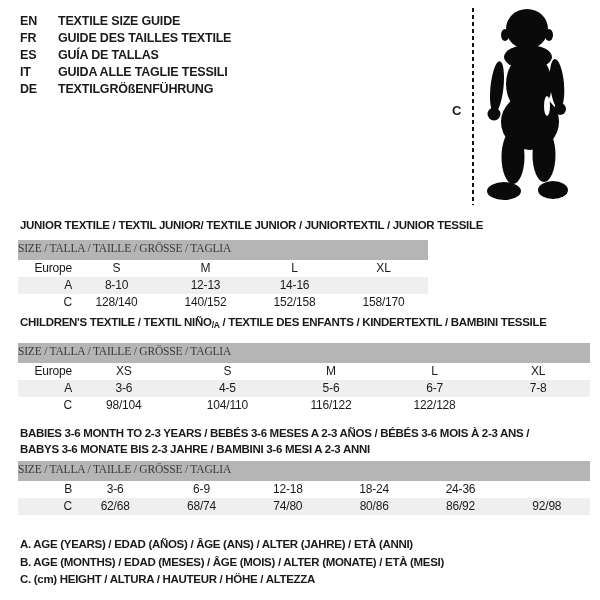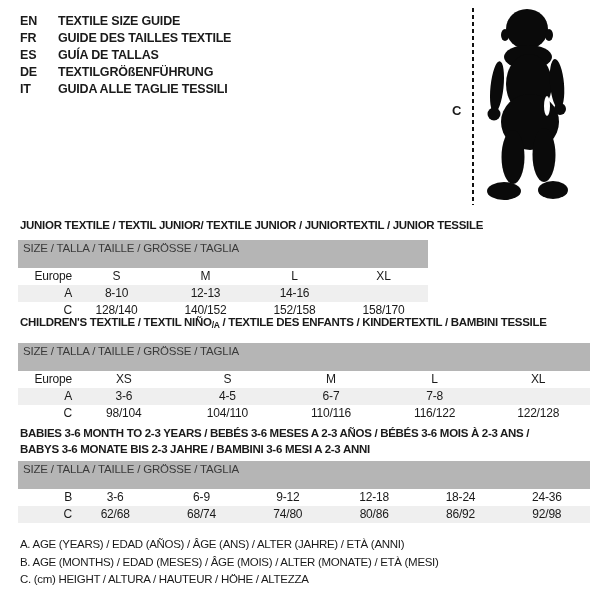--- a/index.html
+++ b/index.html
@@ -23,37 +23,37 @@
   .baby-svg {position:absolute; left:484px; top:9px;}
   
   .sec-title {
     position:absolute; left:20px; font-weight:bold; font-size:11.5px;
     letter-spacing:-0.3px; white-space:nowrap; line-height:16px;
   }
   .sub {font-size:8.5px; vertical-align:-2px;}
   
   .table {position:absolute; left:18px;}
   .t-bar {
-    height:28px; line-height:16px; background:#b5b5b5; color:#3a3a3a;
-    font-size:11.5px; padding-left:5px; letter-spacing:-0.2px;
+    height:20px; line-height:16px; background:#b5b5b5; color:#3a3a3a;
+    font-size:11.5px; letter-spacing:-0.2px;font-family:Liberation Serif, serif;
   }
   .t-row {display:grid; height:17px; line-height:17px; font-size:12px; letter-spacing:-0.2px;}
   .cols4 {grid-template-columns:54px repeat(4,1fr);}
   .cols5 {grid-template-columns:54px repeat(5,1fr);}
   .cols6 {grid-template-columns:54px repeat(6,1fr);}
   .rlabel {padding-left:5px; text-align:right;}
   .cell {text-align:center;}
   .shaded {background:#efefef;}
   .w410 {width:410px;} .w572 {width:572px;}
   .top-t1 {top:240px;} .top-t2 {top:343px;} .top-t3 {top:461px;}
   .top-s1 {top:217px;} .top-s2 {top:314px;} .top-s3 {top:425px;}
   
   .footnotes {position:absolute; left:20px; top:536px;}
   .footnote {
-    height:17.5px; line-height:17.5px; font-weight:normal; font-size:11.5px;
+    height:17.5px; line-height:17.5px; font-weight:bold; font-size:11.5px;
     letter-spacing:-0.3px; white-space:nowrap;
   }
 </style>
 </head>
 <body>
 
 <div class="canvas">
 
   <div class="lang-block">
     <div class="lang-row">
@@ -62,26 +62,26 @@
     </div>
     <div class="lang-row">
       <span class="lang-code">FR</span>
       <span class="lang-label">GUIDE DES TAILLES TEXTILE</span>
     </div>
     <div class="lang-row">
       <span class="lang-code">ES</span>
       <span class="lang-label">GUÍA DE TALLAS</span>
     </div>
     <div class="lang-row">
+      <span class="lang-code">IT</span>
+      <span class="lang-label">GUIDA ALLE TAGLIE TESSILI</span>
+    </div>
+    <div class="lang-row">
       <span class="lang-code">DE</span>
       <span class="lang-label">TEXTILGRÖßENFÜHRUNG</span>
-    </div>
-    <div class="lang-row">
-      <span class="lang-code">IT</span>
-      <span class="lang-label">GUIDA ALLE TAGLIE TESSILI</span>
     </div>
   </div>
 
   <span class="c-label">C</span>
   <div class="dash-line"></div>
   <svg class="baby-svg" width="92" height="194" viewBox="0 0 92 194" xmlns="http://www.w3.org/2000/svg">
     <g fill="#0a0a0a">
       <ellipse cx="43" cy="20" rx="21" ry="20"></ellipse>
       <ellipse cx="21" cy="26" rx="4" ry="6"></ellipse>
       <ellipse cx="65" cy="26" rx="4" ry="6"></ellipse>
@@ -135,44 +135,43 @@
       <span class="cell">XS</span>
       <span class="cell">S</span>
       <span class="cell">M</span>
       <span class="cell">L</span>
       <span class="cell">XL</span>
     </div>
     <div class="t-row cols5 shaded">
       <span class="rlabel">A</span>
       <span class="cell">3-6</span>
       <span class="cell">4-5</span>
+      <span class="cell">5-6</span>
       <span class="cell">6-7</span>
       <span class="cell">7-8</span>
     </div>
     <div class="t-row cols5">
       <span class="rlabel">C</span>
       <span class="cell">98/104</span>
       <span class="cell">104/110</span>
-      <span class="cell">110/116</span>
       <span class="cell">116/122</span>
       <span class="cell">122/128</span>
     </div>
   </div>
 
   <div class="sec-title top-s3">
     <div>BABIES 3-6 MONTH TO 2-3 YEARS / BEBÉS 3-6 MESES A 2-3 AÑOS / BÉBÉS 3-6 MOIS À 2-3 ANS /</div>
     <div>BABYS 3-6 MONATE BIS 2-3 JAHRE / BAMBINI 3-6 MESI A 2-3 ANNI</div>
   </div>
   <div class="table w572 top-t3">
     <div class="t-bar">SIZE / TALLA / TAILLE / GRÖSSE / TAGLIA</div>
     <div class="t-row cols6">
       <span class="rlabel">B</span>
       <span class="cell">3-6</span>
       <span class="cell">6-9</span>
-      <span class="cell">9-12</span>
       <span class="cell">12-18</span>
       <span class="cell">18-24</span>
       <span class="cell">24-36</span>
     </div>
     <div class="t-row cols6 shaded">
       <span class="rlabel">C</span>
       <span class="cell">62/68</span>
       <span class="cell">68/74</span>
       <span class="cell">74/80</span>
       <span class="cell">80/86</span>

